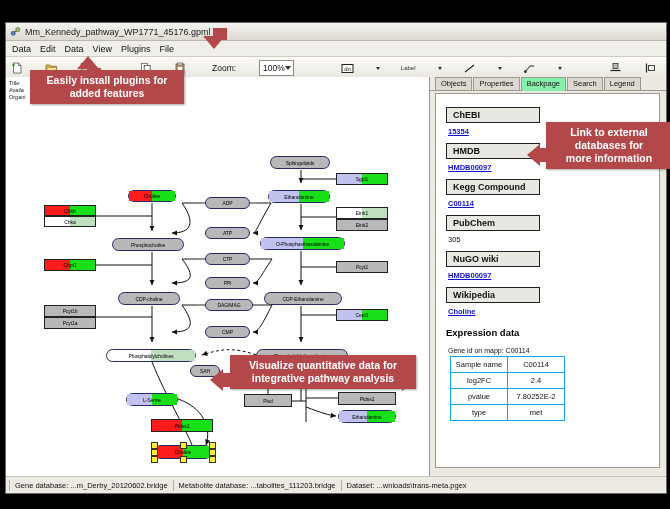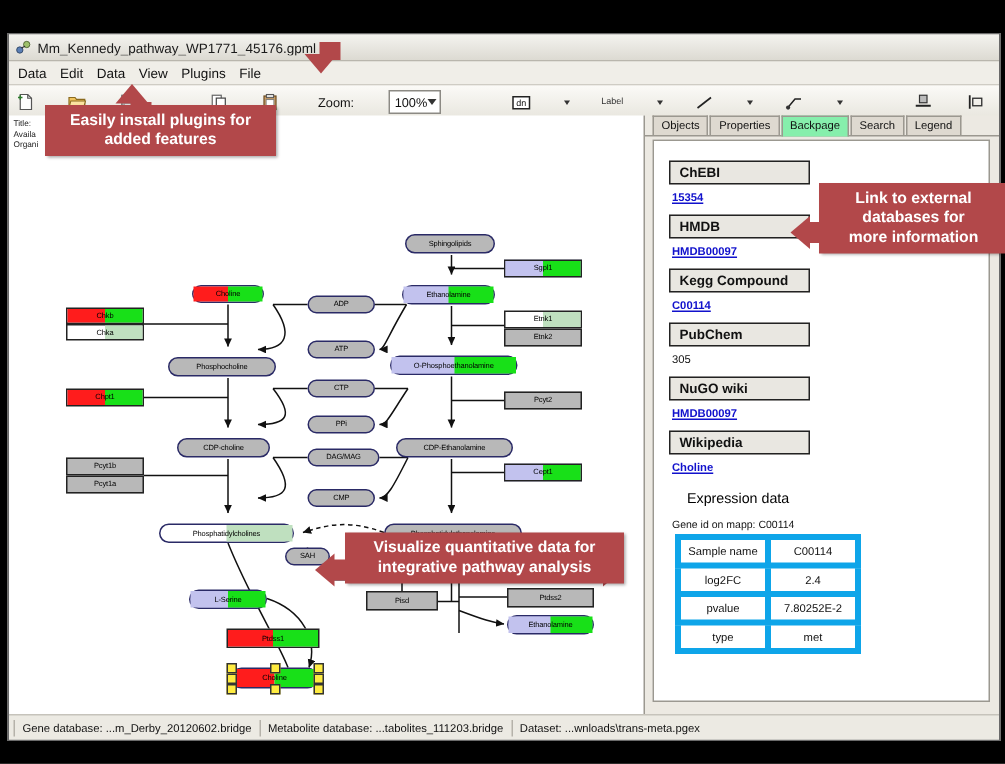--- a/index.html
+++ b/index.html
@@ -52,24 +52,24 @@
   .tab{font-size:7.5px;padding:1px 5px 1px;border:1px solid #9b9890;border-bottom:none;
     background:#ded9d0;color:#111;margin-right:1px;line-height:10px;}
   .tab.active{background:#86efac;position:relative;top:1px;padding-bottom:2px;}
   .backpage{position:absolute;left:5px;top:16px;right:6px;bottom:8px;background:#fff;
     border:1px solid #9b9890;overflow:hidden;padding:6px 0 0 0;}
   .bp-inner{padding:0 8px 0 10px;}
   .db-head{display:inline-block;min-width:80px;border:1px solid #222;background:#e9e7e1;
     font-size:9px;font-weight:bold;color:#111;padding:2px 6px;margin-top:7px;}
   .db-link{font-size:7.5px;color:#1111cc;text-decoration:underline;margin:4px 0 0 2px;display:block;font-weight:bold;}
   .db-plain{font-size:7.5px;color:#111;margin:4px 0 0 2px;display:block;}
-  .expr-title{font-size:9.5px;font-weight:normal;color:#000;margin:11px 0 0 12px;}
+  .expr-title{font-size:9.5px;font-weight:bold;color:#000;margin:11px 0 0 0;}
   .gene-id{font-size:7px;color:#111;margin:9px 0 2px 2px;}
   table.expr{border-collapse:collapse;margin-left:4px;border:1px solid #555;}
-  table.expr td{border:4px solid #0ea5e9;font-size:7.5px;color:#111;text-align:center;
+  table.expr td{border:1px solid #0ea5e9;font-size:7.5px;color:#111;text-align:center;
     padding:2px 4px;min-width:48px;height:11px;}
 
   
   .node{position:absolute;box-sizing:border-box;display:flex;align-items:center;
     justify-content:center;font-size:5px;color:#000;text-align:center;line-height:6px;
     letter-spacing:-.1px;}
   .metab{border:1px solid #2a2a66;border-radius:9px;background:#b9b9b9;}
   .gene{border:1px solid #222;background:#b8b8b8;}
   .lbl{position:relative;z-index:3;}
   .half{position:absolute;top:0;bottom:0;}

